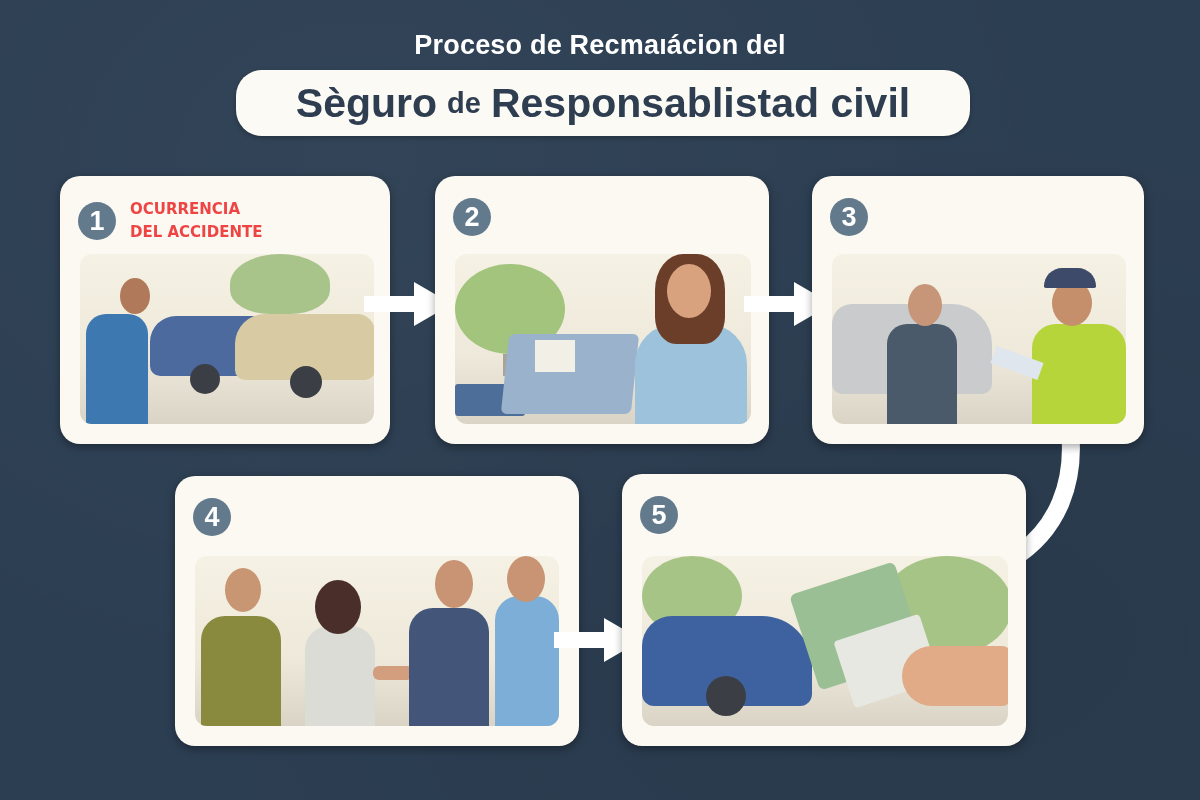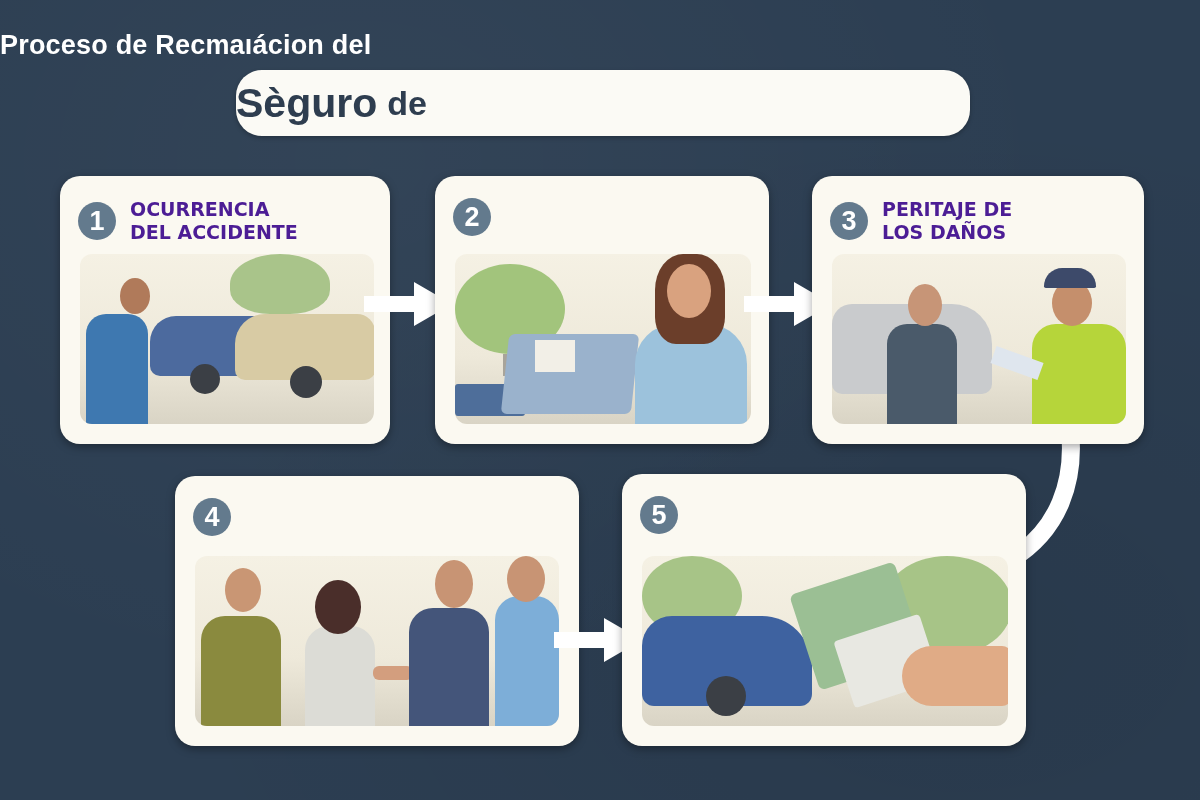--- a/index.html
+++ b/index.html
@@ -9,52 +9,52 @@
     background-image:
       radial-gradient(ellipse at 30% 20%, rgba(255,255,255,0.03), transparent 60%),
       radial-gradient(ellipse at 80% 80%, rgba(0,0,0,0.08), transparent 60%);
     font-family: "DejaVu Sans", sans-serif;
     position: relative;
   }
   .stage { position: absolute; inset: 0; }
 
   .supertitle {
     position: absolute; left: 0; right: 0; top: 30px;
-    color: #ffffff;
+    text-align: center; color: #ffffff;
     font-family: "Liberation Sans", sans-serif;
     font-weight: bold; font-size: 27px; letter-spacing: 0.2px;
   }
   .title-pill {
     position: absolute; left: 236px; top: 70px; width: 734px; height: 66px;
     background: #fbfaf5; border-radius: 26px;
-    display: flex; align-items: center; justify-content: flex-start;
+    display: flex; align-items: center; justify-content: center;
     box-shadow: 0 2px 4px rgba(0,0,0,0.25);
   }
   .title-pill span {
     font-family: "Liberation Sans", sans-serif;
     font-weight: bold; color: #2e3d4f; font-size: 41px;
   }
-  .title-pill .small { font-size: 34px; margin: 15px 10px; }
+  .title-pill .small { font-size: 29px; margin: 15px 10px; }
 
   .card {
     position: absolute; background: #fbf9f1; border-radius: 20px;
     box-shadow: 0 3px 8px rgba(0,0,0,0.35);
   }
   .card-head {
     position: absolute; left: 18px; top: 22px; display: flex; align-items: center; gap: 14px;
   }
   .num {
     width: 38px; height: 38px; border-radius: 50%;
     background: #637a8d; color: #ffffff;
     font-family: "Liberation Sans", sans-serif; font-weight: bold; font-size: 27px;
     display: flex; align-items: center; justify-content: center; flex-shrink: 0;
   }
   .label {
     font-family: "DejaVu Sans", sans-serif; font-weight: bold;
-    color: #4c1d95; font-size: 19px; line-height: 23px;
+    color: #ef4444; font-size: 15px; line-height: 23px;
     text-transform: uppercase; white-space: pre-line;
   }
   .illus {
     position: absolute; border-radius: 12px; overflow: hidden;
     background: linear-gradient(180deg, #f5f1e4 0%, #eee9da 60%, #d9d4c5 100%);
   }
 
   .arrow { position: absolute; }
 
   
@@ -63,20 +63,21 @@
 </head>
 <body>
 
 <div class="stage">
 
   <div class="supertitle">Proceso de Recmaıácion del</div>
 
   <div class="title-pill">
     <span>Sèguro</span>
     <span class="small">de</span>
+    <span>Responsablistad civil</span>
   </div>
 
   <svg class="arrow" style="left:990px; top:420px;" width="110" height="160" viewBox="0 0 110 160">
     <path d="M80 10 C 85 60, 70 110, 20 140" stroke="#ffffff" stroke-width="18" fill="none" stroke-linecap="round"></path>
   </svg>
 
   <div class="card" style="left:60px; top:176px; width:330px; height:268px;">
     <div class="card-head">
       <div class="num">1</div>
       <div class="label">OCURRENCIA
@@ -117,22 +118,20 @@
     </div>
   </div>
 
   <svg class="arrow" style="left:744px; top:282px;" width="90" height="44" viewBox="0 0 90 44">
     <path d="M0 14 H50 V0 L88 22 L50 44 V30 H0 Z" fill="#ffffff"></path>
   </svg>
 
   <div class="card" style="left:812px; top:176px; width:332px; height:268px;">
     <div class="card-head">
       <div class="num">3</div>
-      <div class="label">PERITAJE DE
-LOS DAÑOS</div>
     </div>
     <div class="illus" style="left:20px; top:78px; width:294px; height:170px;">
       <div class="sh" style="left:0px; top:50px; width:160px; height:90px; background:#c9cbcd; border-radius:20px 40px 10px 10px;"></div>
       <div class="sh" style="left:55px; top:70px; width:70px; height:100px; background:#4a5a6a; border-radius:20px 20px 0 0;"></div>
       <div class="sh" style="left:76px; top:30px; width:34px; height:42px; background:#c79577; border-radius:50%;"></div>
       <div class="sh" style="left:200px; top:70px; width:94px; height:100px; background:#b6d53a; border-radius:24px 24px 0 0;"></div>
       <div class="sh" style="left:220px; top:26px; width:40px; height:46px; background:#c58f6c; border-radius:50%;"></div>
       <div class="sh" style="left:212px; top:14px; width:52px; height:20px; background:#3d4a6a; border-radius:20px 20px 2px 2px;"></div>
       <div class="sh" style="left:160px; top:100px; width:50px; height:18px; background:#dfe6ee; transform:rotate(20deg);"></div>
     </div>

